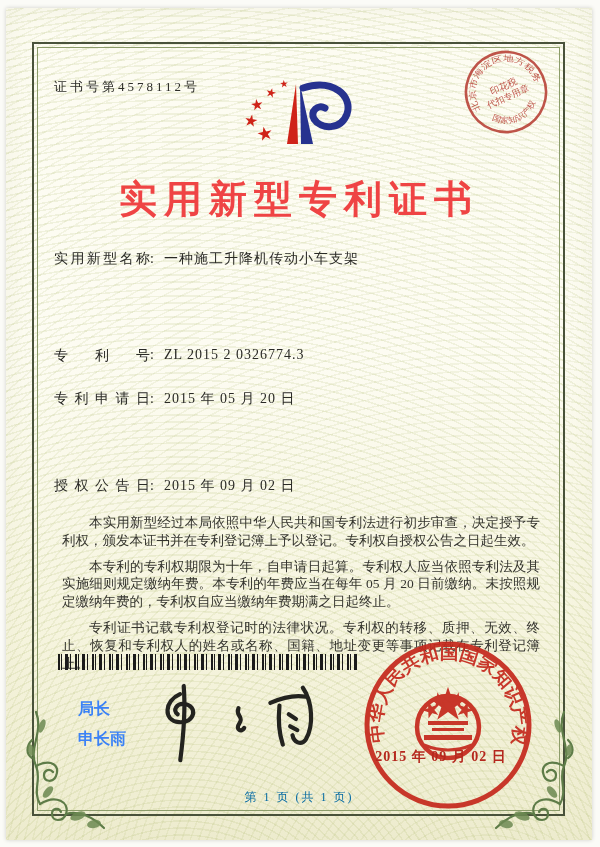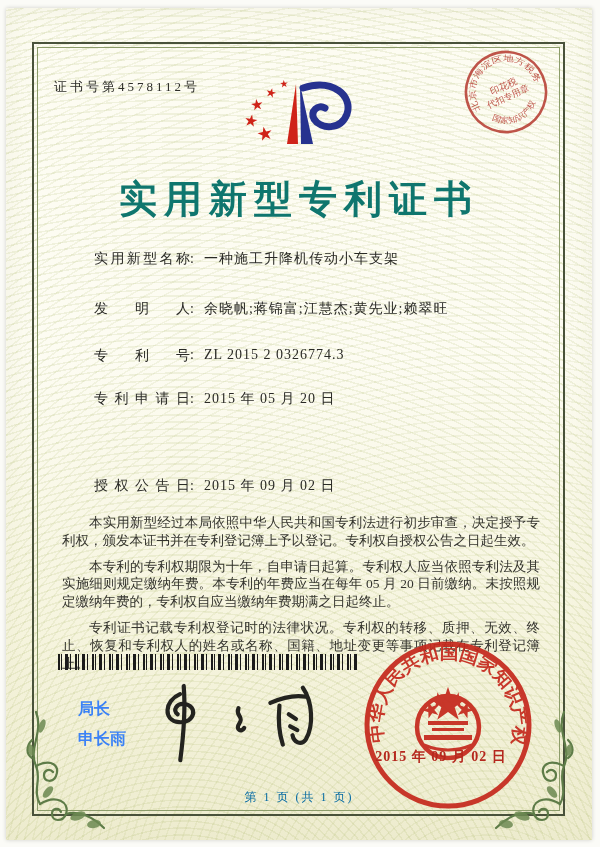--- a/index.html
+++ b/index.html
@@ -28,25 +28,25 @@
   .content{position:absolute;inset:0;z-index:2;}
 
   .cert-no{
     position:absolute;left:48px;top:70px;font-size:13px;color:#2e2e2a;
     letter-spacing:3px;
     font-family:Liberation Serif, serif;
   }
   .logo{position:absolute;left:215px;top:68px;width:155px;height:97px;}
   .title{
     position:absolute;left:0;top:166px;width:100%;text-align:center;
-    font-size:38px;font-weight:bold;color:#0f766e;letter-spacing:7px;
+    font-size:38px;font-weight:bold;color:#ef4444;letter-spacing:7px;
     font-family:"Liberation Serif","DejaVu Serif",serif;
   }
   .field{
-    position:absolute;left:48px;font-size:14px;color:#2a2a26;white-space:nowrap;margin-left:40px;
+    position:absolute;left:48px;font-size:14px;color:#2a2a26;white-space:nowrap;
   }
   .flabel{
     display:inline-block;width:96px;text-align:justify;text-align-last:justify;
     vertical-align:top;
   }
   .fcolon{display:inline-block;margin-right:10px;}
   .fvalue{letter-spacing:1px;}
   .body-text{
     position:absolute;left:48px;top:498px;width:494px;
     font-size:13.5px;line-height:17.8px;color:#34342e;text-align:justify;
@@ -105,23 +105,20 @@
       <use href="#star" fill="#cf2318" transform="translate(63,8) scale(4) rotate(-5)"></use>
       <path d="M75 8 L66 68 L77 68 Z" fill="#cf2318"></path>
       <path d="M79 8 L80 68 L92 68 Z" fill="#26328f"></path>
       <path d="M82 12 C112 2 132 20 126 38 C120 54 100 54 93 43 C89 35 97 28 104 32" fill="none" stroke="#26328f" stroke-width="7" stroke-linecap="round"></path>
     </svg>
 
     <div class="title">实用新型专利证书</div>
 
     <div class="field" style="top:242px">
       <span class="flabel">实用新型名称</span><span class="fcolon">:</span><span class="fvalue">一种施工升降机传动小车支架</span>
-    </div>
-    <div class="field" style="top:292px">
-      <span class="flabel">发明人</span><span class="fcolon">:</span><span class="fvalue">余晓帆;蒋锦富;江慧杰;黄先业;赖翠旺</span>
     </div>
     <div class="field" style="top:339px">
       <span class="flabel">专利号</span><span class="fcolon">:</span><span class="fvalue">ZL 2015 2 0326774.3</span>
     </div>
     <div class="field" style="top:382px">
       <span class="flabel">专利申请日</span><span class="fcolon">:</span><span class="fvalue">2015 年 05 月 20 日</span>
     </div>
     <div class="field" style="top:469px">
       <span class="flabel">授权公告日</span><span class="fcolon">:</span><span class="fvalue">2015 年 09 月 02 日</span>
     </div>

